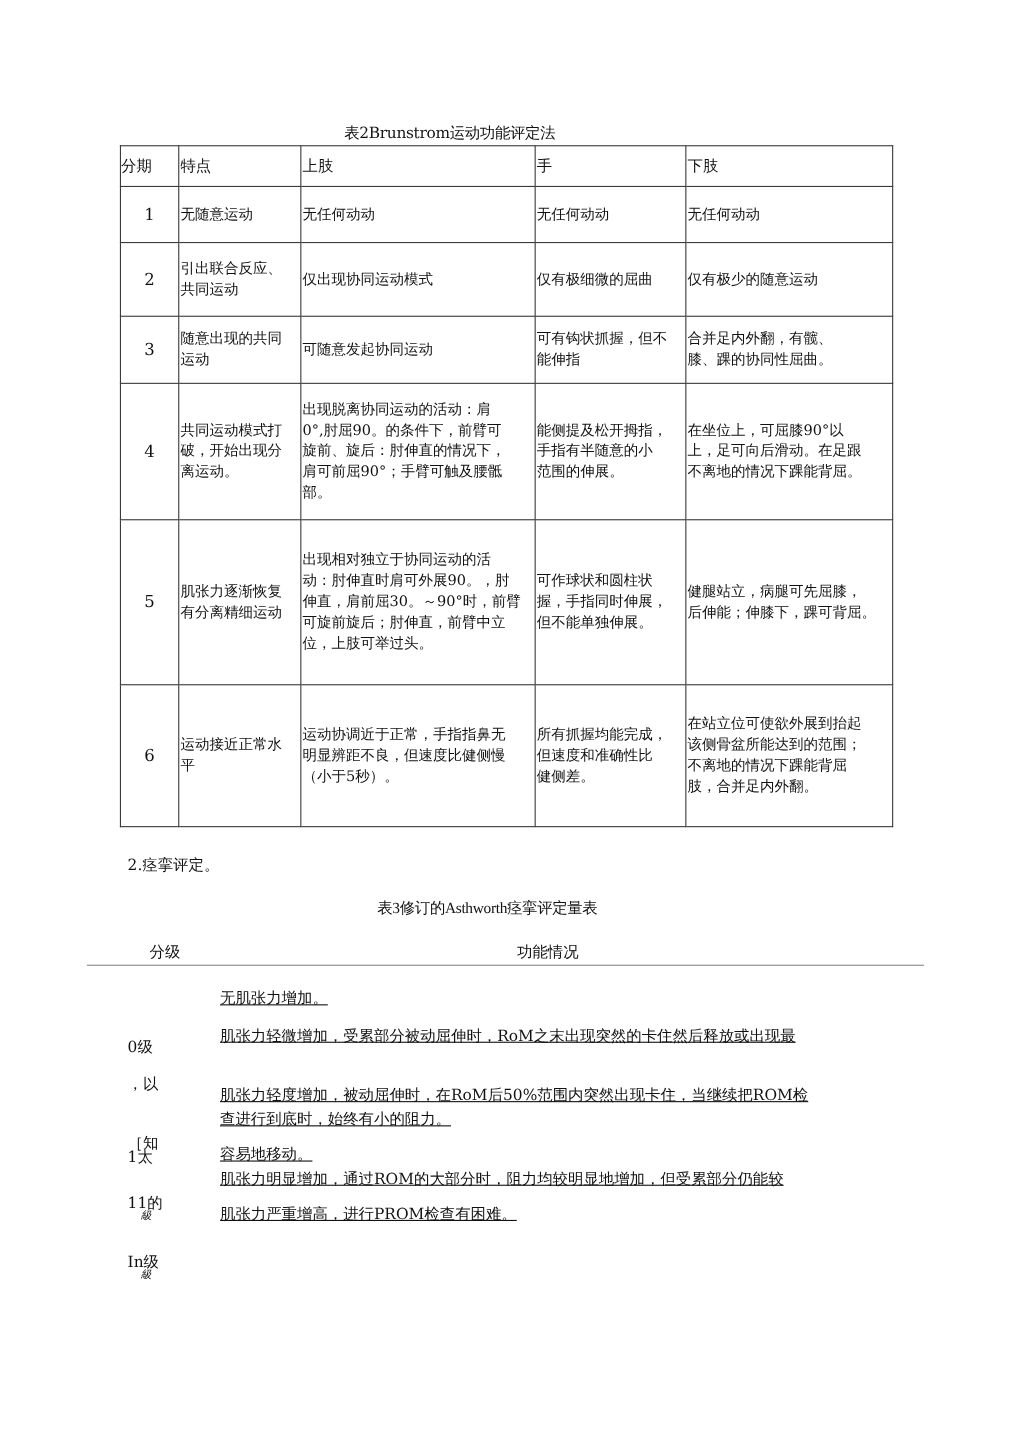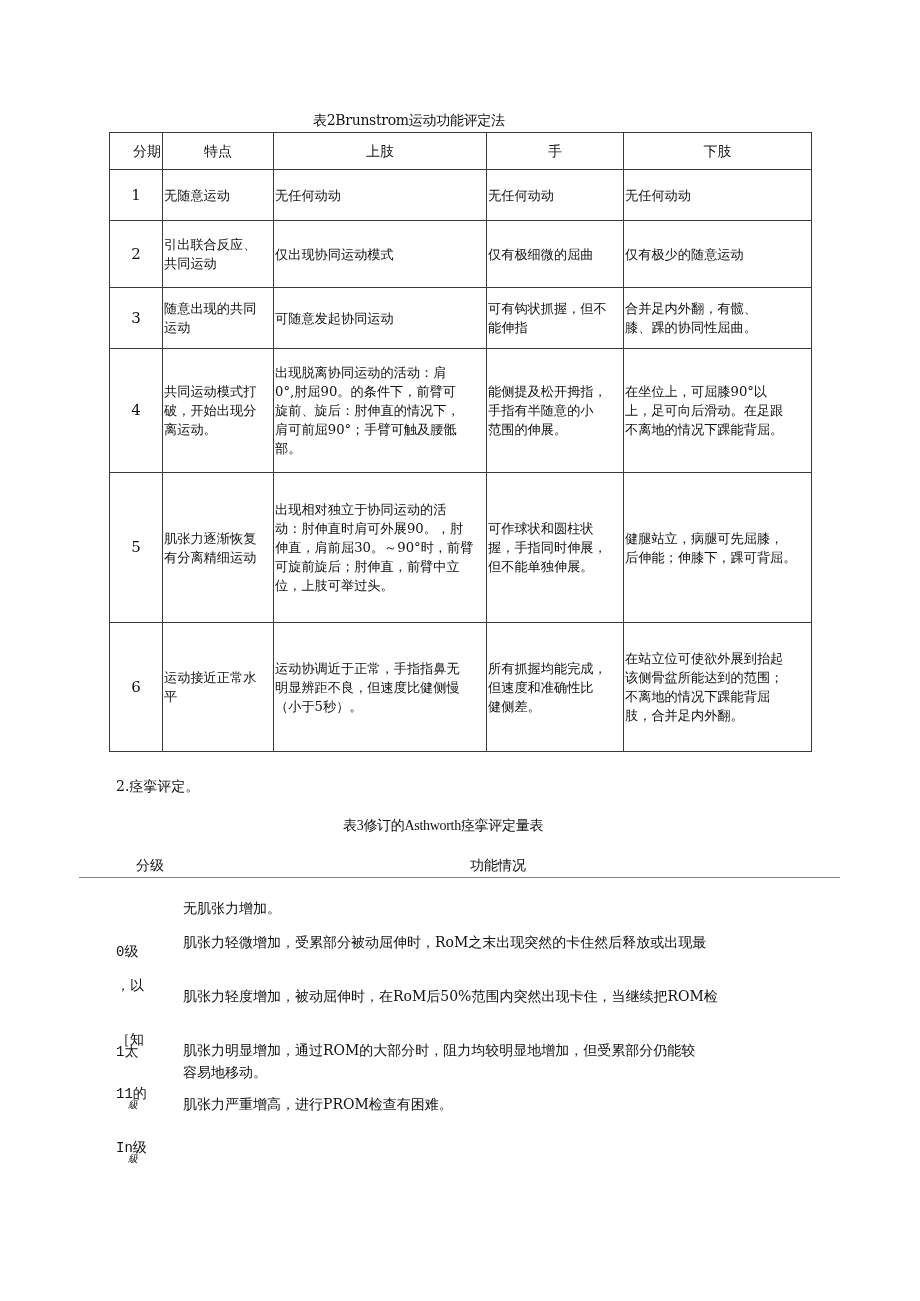--- a/index.html
+++ b/index.html
@@ -39,24 +39,23 @@
       font-size: 13.2px;
       line-height: 19px;
       text-align: left;
       font-weight: normal;
       white-space: nowrap;
       overflow: hidden;
     }
     #brunstrom-table th {
       font-family: "DejaVu Sans", "Liberation Sans", sans-serif;
       font-size: 14px;
-      text-align: center;
       height: 36px;
     }
-    #brunstrom-table th.stage-h { text-align: right; padding-left: 0; }
+    #brunstrom-table th.stage-h { text-align: left; padding-left: 0; }
     #brunstrom-table td.stage {
       text-align: center;
       font-size: 15px;
     }
     .r1 td { height: 50px; }
     .r2 td { height: 66px; }
     .r3 td { height: 60px; }
     .r4 td { height: 123px; }
     .r5 td { height: 149px; }
     .r6 td { height: 128px; }
@@ -87,32 +86,32 @@
       left: 0;
       width: 920px;
       font-size: 14px;
       line-height: 22px;
     }
     .ash-row .grade {
       position: absolute;
       left: 116px;
       width: 70px;
       white-space: pre;
-      font-family: Liberation Mono, monospace;
     }
     .ash-row .grade .sub {
       font-style: italic;
       font-size: 10px;
       padding-left: 12px;
     }
     .ash-row .desc {
       position: absolute;
-      left: 183px;
+      left: 200px;
       width: 600px;
       white-space: nowrap;
+      text-decoration: underline;
     }
     #ash-0 { top: 897px; }
     #ash-1 { top: 931px; }
     #ash-1p { top: 985px; }
     #ash-2 { top: 1039px; }
     #ash-3 { top: 1093px; }
   </style>
 </head>
 <body>
 
@@ -287,31 +286,32 @@
   </div>
 </div>
 
 <div class="ash-row" id="ash-1p">
   <div class="grade">
     <div>［知</div>
     <div class="sub">級</div>
   </div>
   <div class="desc">
     <div>肌张力轻度增加，被动屈伸时，在RoM后50%范围内突然出现卡住，当继续把ROM检</div>
+    <div>查进行到底时，始终有小的阻力。</div>
   </div>
 </div>
 
 <div class="ash-row" id="ash-2">
   <div class="grade">
     <div>11的</div>
     <div class="sub">級</div>
   </div>
   <div class="desc">
+    <div>容易地移动。</div>
     <div>肌张力明显增加，通过ROM的大部分时，阻力均较明显地增加，但受累部分仍能较</div>
-    <div>容易地移动。</div>
   </div>
 </div>
 
 <div class="ash-row" id="ash-3">
   <div class="grade">
     <div>In级</div>
   </div>
   <div class="desc">
     <div>肌张力严重增高，进行PROM检查有困难。</div>
   </div>

